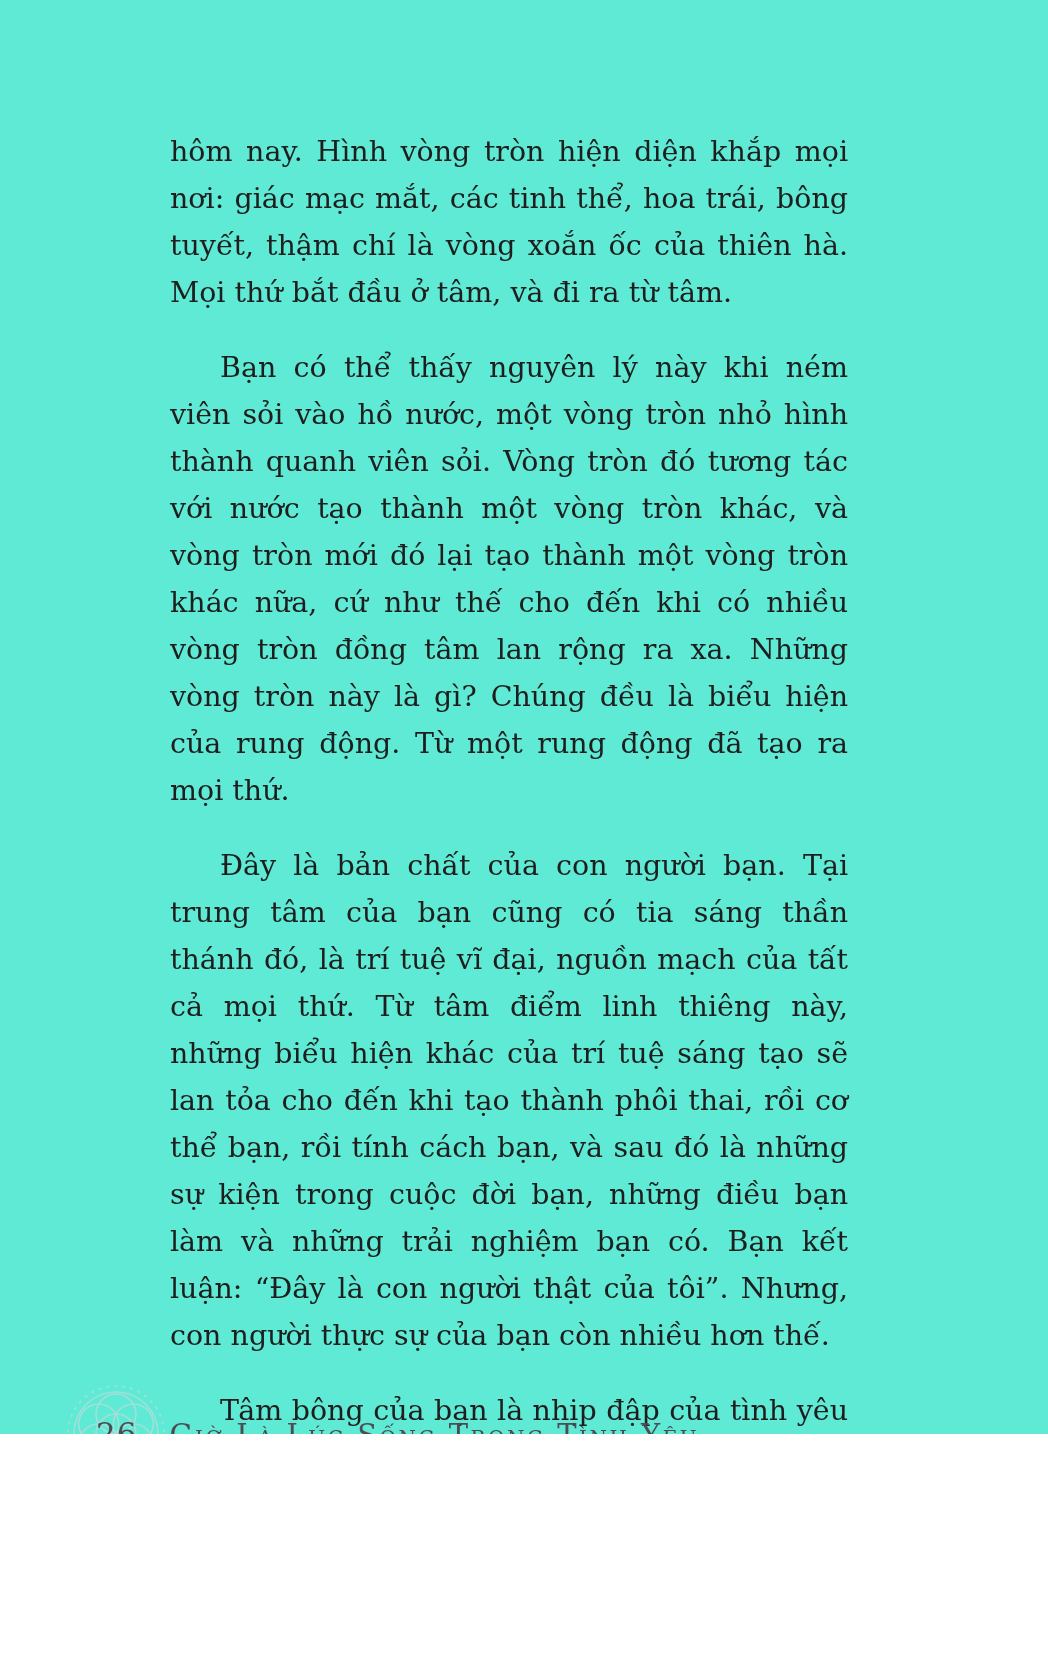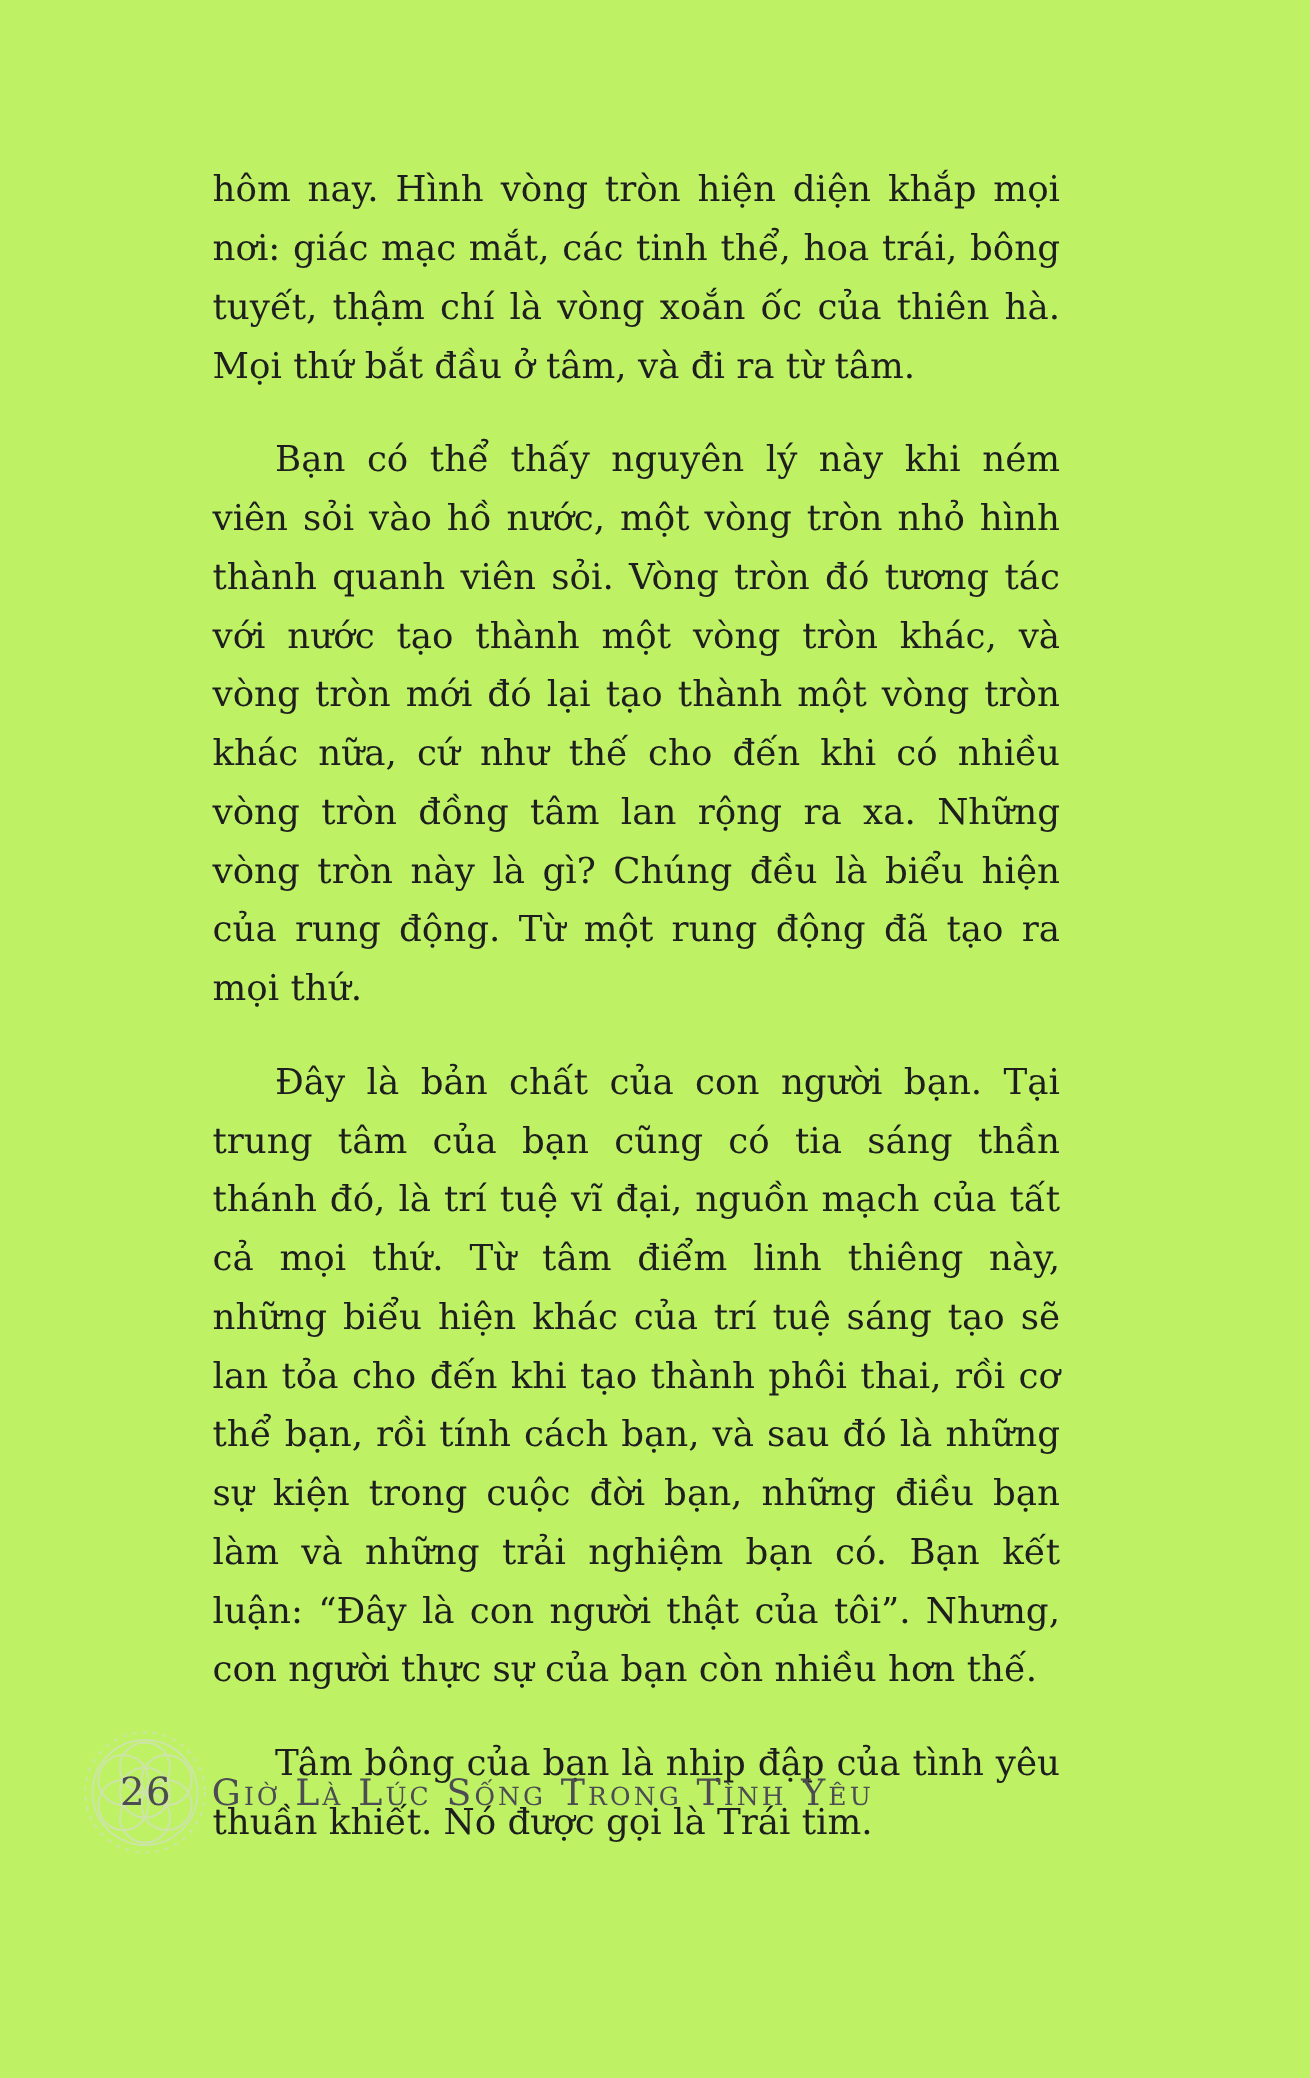--- a/index.html
+++ b/index.html
@@ -3,22 +3,22 @@
 <meta charset="utf-8">
 <style>
   html, body {
     margin: 0;
     padding: 0;
     background: #ffffff;
   }
   .page {
     position: relative;
     width: 1048px;
-    height: 1662px;
-    background: #bef264;
+    height: 1434px;
+    background: #5eead4;
     overflow: hidden;
     font-family: "DejaVu Serif", "Liberation Serif", serif;
   }
   .text-block {
     position: absolute;
     top: 128px;
     left: 170px;
     width: 678px;
     color: #1e1e1e;
     font-size: 28.5px;

